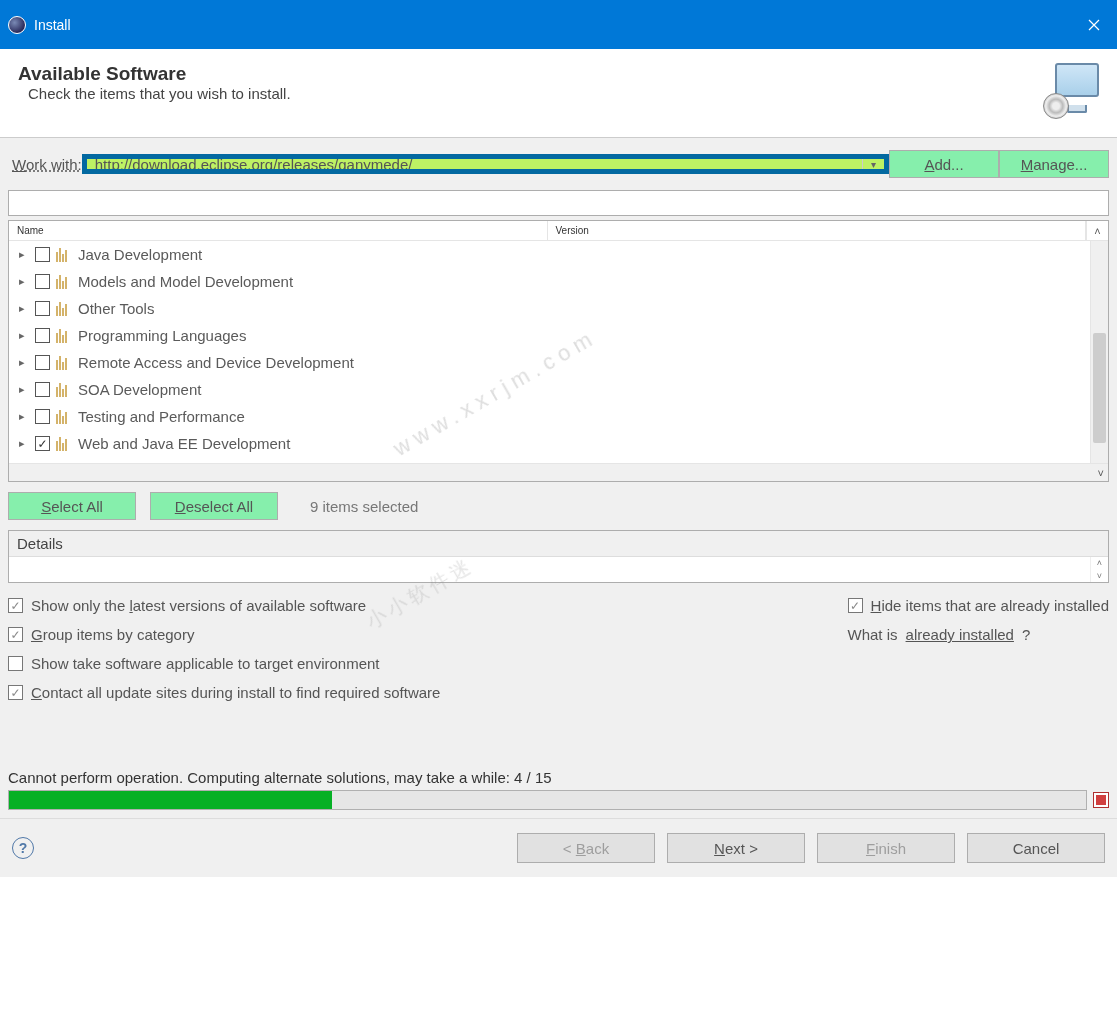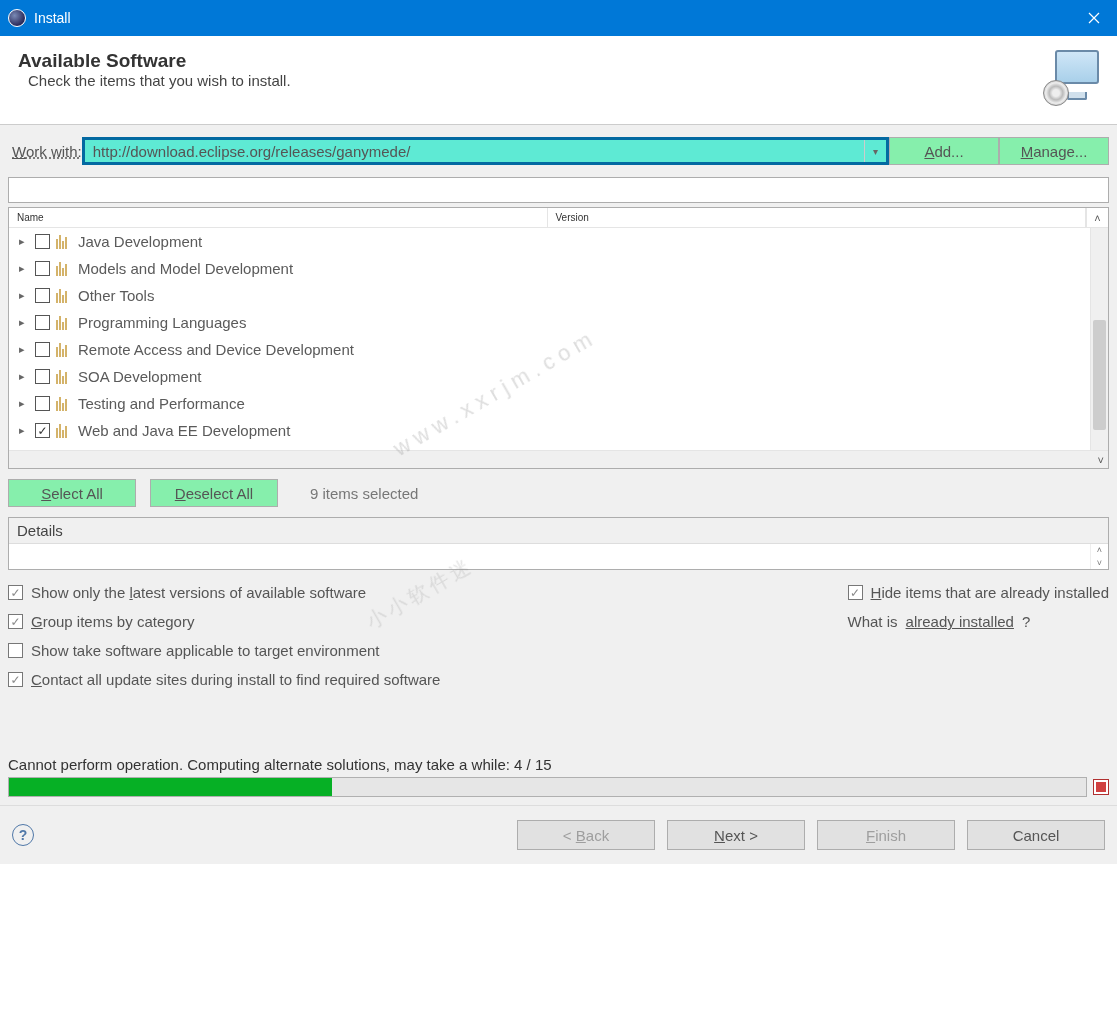--- a/index.html
+++ b/index.html
@@ -1,35 +1,35 @@
 <!DOCTYPE html>
 <html><head>
 <meta charset="utf-8">
 <style>
   * { box-sizing: border-box; font-family: "Segoe UI", Tahoma, sans-serif; }
   body { margin: 0; background: #fff; width: 1117px; height: 1017px; overflow: hidden; font-size: 15px; color: #444; }
   
-  .titlebar { background: #0078d7; height: 36px; display: flex; align-items: center; padding: 0 0 0 8px; color: #fff; }
+  .titlebar { background: #0078d7; height: 49px; display: flex; align-items: center; padding: 0 0 0 8px; color: #fff; }
   .titlebar-icon { width: 18px; height: 18px; border-radius: 50%; background: radial-gradient(circle at 35% 35%, #7a8ab5 0%, #2a2a5a 70%); border: 1px solid #fff; margin-right: 8px; }
   .titlebar-title { flex: 1; font-size: 14px; }
   .close-btn { width: 46px; height: 32px; display: flex; align-items: center; justify-content: center; color: #fff; }
 
   .header-area { background: #fff; padding: 14px 18px 18px 18px; border-bottom: 1px solid #ccc; display: flex; align-items: flex-start; }
   .header-text { flex: 1; }
   .header-title { font-size: 19px; font-weight: bold; color: #333; }
   .header-sub { font-size: 15px; color: #444; padding-left: 10px; }
   .header-icon { width: 56px; height: 56px; position: relative; }
   .monitor { position: absolute; width: 44px; height: 34px; border: 2px solid #6a8aa8; border-radius: 3px; background: linear-gradient(#cfe6f7,#a9d0ea); top:0; right:0;}
   .monitor-stand { position:absolute; width:20px; height:8px; border: 2px solid #6a8aa8; border-top:none; border-radius: 0 0 2px 2px; bottom:6px; right:12px; background:#d0e0ec;}
   .disc { position:absolute; width:26px; height:26px; border-radius:50%; background: radial-gradient(circle,#eee 20%,#bbb 40%,#eee 60%,#bbb 80%,#eee 100%); bottom:0; left:0; border:1px solid #888;}
 
   .body-area { background: #f0f0f0; padding: 12px 8px 8px 8px; }
   .work-row { display: flex; align-items: center; gap: 0; margin-bottom: 12px; }
   .work-label { color: #555; text-decoration: underline; text-decoration-style: dotted; padding-left:4px;}
-  .work-combo { flex: 1; display:flex; border:3px solid #0369a1; background:#5eead4; height:28px; }
+  .work-combo { flex: 1; display:flex; border:5px solid #0369a1; background:#bef264; height:20px; }
   .work-combo input { flex:1; border:none; padding: 0 8px; font-size:15px; color:#555; background:transparent; outline:none;}
   .work-combo .dd { width:22px; border-left:1px solid #ccc; display:flex; align-items:center; justify-content:center; color:#666; font-size:10px;}
   .gbtn { min-width: 110px; height: 28px; background:#86efac; border:1px solid #adadad; color:#555; font-size:15px; padding:0 14px;}
   .gbtn .u { text-decoration: underline;}
 
   .filter-input { width:100%; height:26px; border:1px solid #adadad; background:#fff; margin-bottom:4px; }
 
   .tree-container { border:1px solid #adadad; background:#fff; }
   .tree-header { display:flex; border-bottom:1px solid #e5e5e5; background:#fff;}
   .th { padding:4px 8px; font-size:10px; color:#333; border-right:1px solid #e5e5e5;}

